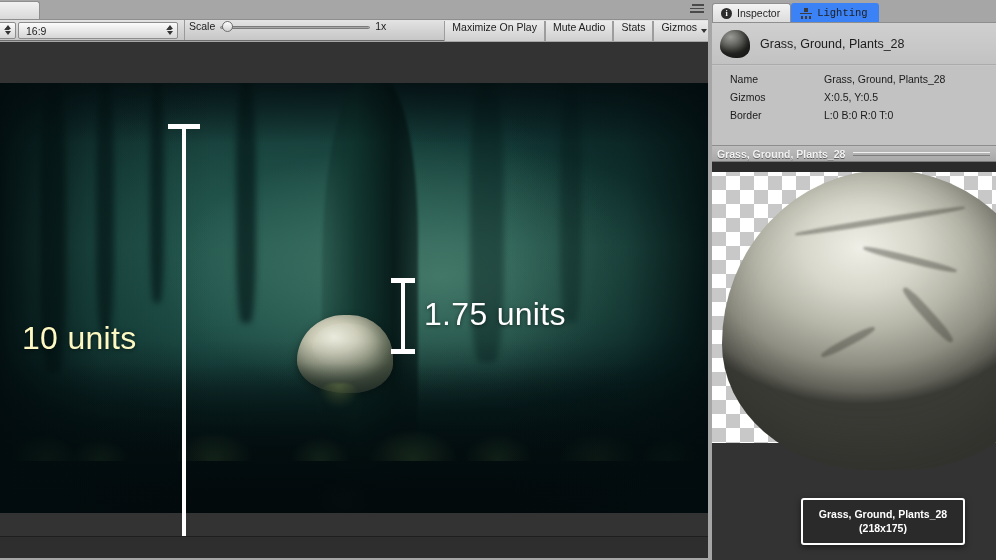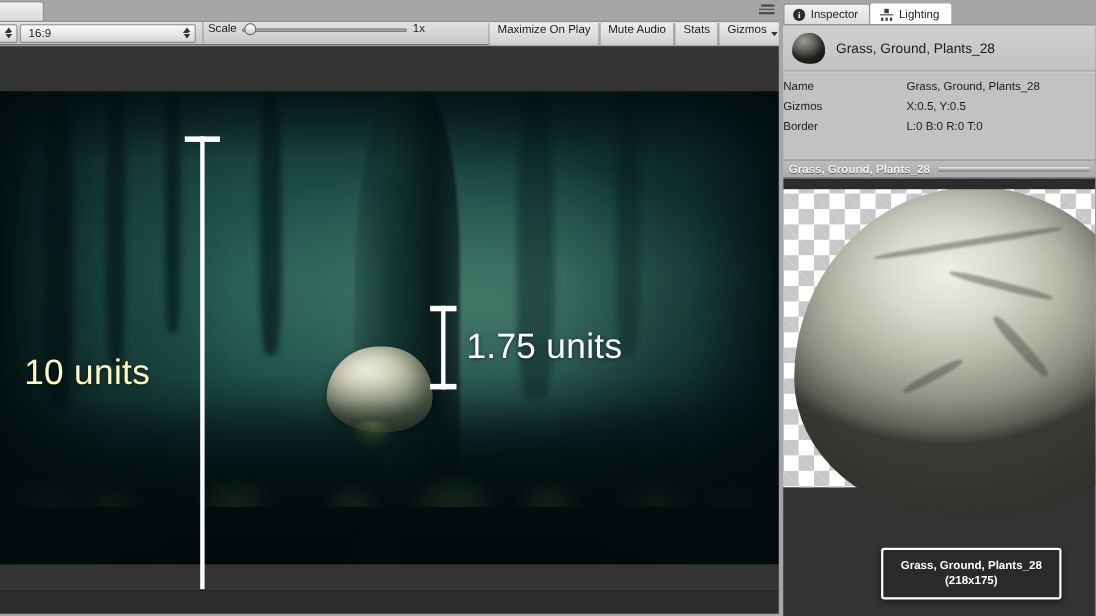--- a/index.html
+++ b/index.html
@@ -220,21 +220,21 @@
     display: flex; align-items: flex-end;
   }
   .insp-tab {
     display: flex; align-items: center; gap: 5px;
     height: 19px; padding: 0 10px 0 8px;
     font-size: 10.5px; color: #1e1e1e;
     border: 1px solid #8e8e8e; border-bottom: none;
     border-radius: 3px 3px 0 0;
   }
   .insp-tab.active { background: linear-gradient(#f3f3f3, #dcdcdc); }
-  .insp-tab.inactive { background: #ffffff; border-color: transparent; }
+  .insp-tab.inactive { background: #3b82f6; border-color: transparent; font-family: Liberation Mono, monospace; }
   .info-badge {
     width: 11px; height: 11px; border-radius: 50%;
     background: #2d2d2d; color: #fff; font-size: 8px; font-weight: bold;
     display: flex; align-items: center; justify-content: center;
     font-family: "Liberation Serif", serif;
   }
   .light-icon { width: 12px; height: 11px; position: relative; }
   .light-icon i {
     position: absolute; background: #3c3c3c;
   }
@@ -261,21 +261,21 @@
   .insp-sep {
     position: absolute; left: 0; top: 64px; width: 284px; height: 2px;
     background: linear-gradient(#9e9e9e, #d4d4d4);
   }
 
   .prop-table {
     position: absolute; left: 0; top: 70px; width: 284px;
     font-size: 10.5px; color: #1b1b1b;
   }
   .prop-row { display: flex; height: 18px; align-items: center; }
-  .prop-key { width: 112px; }
+  .prop-key { width: 112px; padding-left: 18px; }
   .prop-val { flex: 1; }
 
   .preview-bar {
     position: absolute; left: 0; top: 145px; width: 284px; height: 17px;
     background: linear-gradient(#bdbdbd, #a9a9a9);
     border-top: 1px solid #8d8d8d; border-bottom: 1px solid #7a7a7a;
     display: flex; align-items: center; padding-left: 5px;
   }
   .preview-bar-title {
     font-size: 10.5px; font-weight: bold; color: #f2f2f2;

